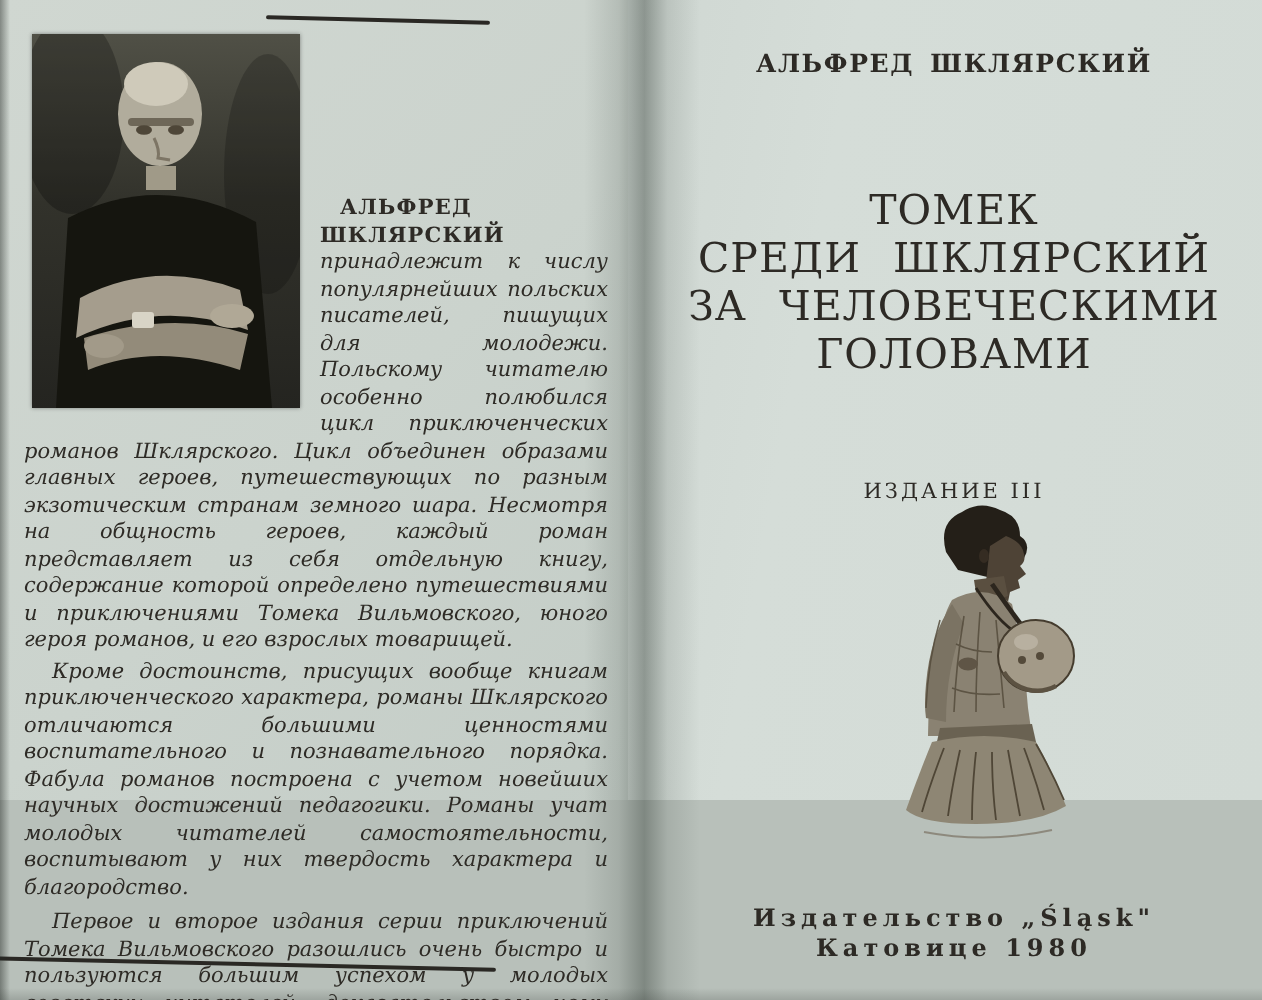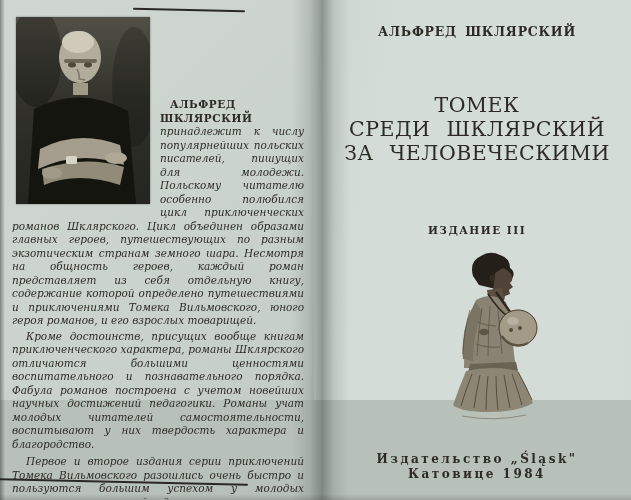--- a/index.html
+++ b/index.html
@@ -36,21 +36,21 @@
   .lp-text p{margin:0;}
   .lp-text .p1{text-indent:10px;}
   .lp-text .pind{text-indent:14px;margin-top:2px;}
   .lp-text .p3{margin-top:4px;}
   .author-inline{font-style:normal;font-weight:bold;letter-spacing:0.6px;word-spacing:3px;}
 
   
   .page-right > div{position:absolute;left:18px;width:290px;text-align:center;color:#2d2a25;}
   .rp-author{top:24px;font-weight:bold;font-size:12.5px;letter-spacing:0.8px;word-spacing:3px;}
   .rp-title{top:93px;font-weight:normal;font-size:20.5px;line-height:24px;letter-spacing:0.5px;word-spacing:9px;}
-  .rp-edition{top:224px;font-weight:bold;font-size:10.5px;letter-spacing:1.5px;}
+  .rp-edition{top:240px;font-weight:normal;font-size:10.5px;letter-spacing:1.5px;}
   .rp-illo{top:246px;left:112px !important;width:130px !important;height:182px;}
   .rp-pub{top:452px;font-weight:bold;font-size:12px;line-height:15px;letter-spacing:2.5px;}
 </style>
 </head>
 <body>
 
 <div class="book">
 
   <div class="page page-left">
     <div class="rule rule-top"></div>
@@ -94,20 +94,21 @@
     <div class="rule rule-bottom"></div>
   </div>
 
   <div class="page page-right">
     <div class="rp-author">АЛЬФРЕД ШКЛЯРСКИЙ</div>
 
     <div class="rp-title">
       <div>ТОМЕК</div>
       <div>СРЕДИ ШКЛЯРСКИЙ</div>
       <div>ЗА ЧЕЛОВЕЧЕСКИМИ</div>
+      <div>ГОЛОВАМИ</div>
     </div>
 
     <div class="rp-edition">ИЗДАНИЕ III</div>
 
     <div class="rp-illo">
       <svg width="130" height="182" viewBox="0 0 130 178" xmlns="http://www.w3.org/2000/svg">
 
         <path d="M47,28 q-4,-15 8,-20 q9,-6 19,-1 q10,3 10,13 q6,4 2,11 l-5,6 q-2,4 -7,5 l-21,-5 z" fill="#241f18"></path>
 
         <path d="M77,20 q8,3 9,9 q1,4 -2,6 l3,4 -4,3 1,4 -5,2 -1,5 -8,-1 -3,-9 2,-18 z" fill="#4e4336"></path>
@@ -148,20 +149,20 @@
           <path d="M78,127 q3,17 6,33"></path>
           <path d="M86,126 q6,16 10,31"></path>
           <path d="M92,124 q8,14 14,28"></path>
         </g>
         <path d="M36,168 q32,6 64,-1" stroke="#7a7264" stroke-width="1" fill="none" opacity="0.7"></path>
       </svg>
     </div>
 
     <div class="rp-pub">
       <div>Издательство „Śląsk"</div>
-      <div>Катовице 1984</div>
+      <div>Катовице 1980</div>
     </div>
   </div>
 
   <div class="gutter"></div>
   <div class="edge-left"></div>
   <div class="edge-bottom"></div>
 </div>
 
 </body></html>

